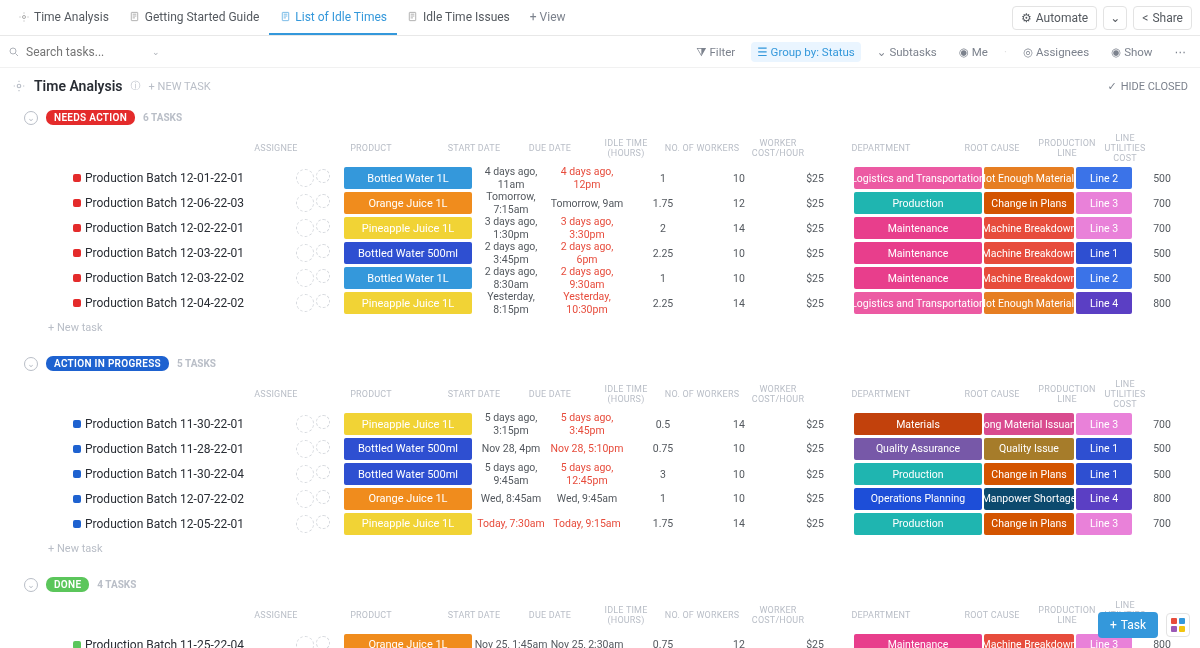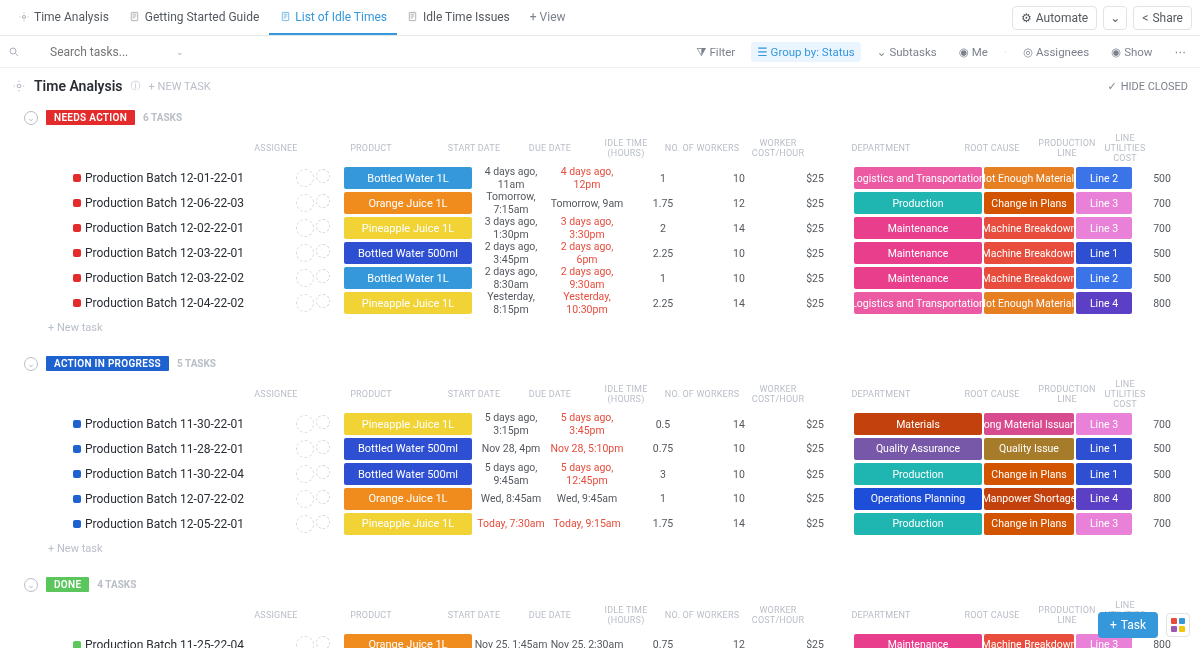--- a/index.html
+++ b/index.html
@@ -12,37 +12,37 @@
 .tab.active { color: #3498db; border-bottom-color: #3498db; }
 .tab .ticon { width: 12px; height: 12px; display: inline-flex; align-items: center; justify-content: center; opacity: .7; }
 .tab.view-add { color: #7c828d; }
 .topbar-right { display: flex; gap: 6px; align-items: center; }
 .btn-ghost { display: flex; align-items: center; gap: 4px; padding: 4px 8px; border: 1px solid #e3e3e3; border-radius: 4px; color: #54595f; cursor: pointer; font-size: 12px; }
 .btn-ghost.caret { padding: 4px 6px; }
 
 
 .toolbar { display: flex; align-items: center; height: 32px; padding: 0 8px; justify-content: space-between; border-bottom: 1px solid #f1f1f1; }
 .search-wrap { display: flex; align-items: center; gap: 6px; color: #aeb2b9; }
-.search-input { border: none; outline: none; font-size: 12px; color: #14532d; width: 120px; margin-left: 24px; }
+.search-input { border: none; outline: none; font-size: 12px; color: #14532d; width: 120px; }
 .tool-right { display: flex; align-items: center; gap: 10px; color: #7c828d; font-size: 11.5px; }
 .tool-item { display: flex; align-items: center; gap: 3px; cursor: pointer; padding: 3px 6px; border-radius: 4px; }
 .tool-item.hl { background: #eaf5ff; color: #3498db; }
 .tool-sep { color: #ddd; }
 
 
 .crumb { display: flex; align-items: center; gap: 8px; padding: 10px 12px 6px 12px; }
 .crumb-title { font-size: 14px; font-weight: 600; color: #292d34; }
 .crumb-info { color: #b9bec7; font-size: 10px; }
 .crumb-new { color: #b9bec7; font-size: 11px; cursor: pointer; }
 .crumb-right { margin-left: auto; display: flex; align-items: center; gap: 4px; color: #7c828d; font-size: 11px; cursor: pointer; }
 
 
 .group-head { display: flex; align-items: center; padding: 4px 12px 6px 24px; gap: 8px; }
 .collapse-icon { width: 14px; height: 14px; border: 1.5px solid #b9bec7; border-radius: 50%; display: flex; align-items: center; justify-content: center; color: #b9bec7; font-size: 9px; cursor: pointer; }
-.status-pill { padding: 2px 8px; border-radius: 1px; color: #fff; font-size: 10px; font-weight: 600; letter-spacing: .3px; }
+.status-pill { padding: 2px 8px; border-radius: 7px; color: #fff; font-size: 10px; font-weight: 600; letter-spacing: .3px; }
 .tasks-count { color: #b9bec7; font-size: 10px; font-weight: bold; }
 
 
 .cols { display: grid; grid-template-columns: 24px 22px 200px 60px 130px 76px 76px 76px 76px 76px 130px 92px 58px 58px; gap: 0; align-items: center; }
 .col-head-row { padding: 0 12px 2px 0; }
 .col-head { color: #b9bec7; font-size: 9px; text-align: center; text-transform: uppercase; letter-spacing: .2px; }
 .col-head.left { text-align: left; }
 
 
 .task-row { display: grid; grid-template-columns: 24px 22px 200px 60px 130px 76px 76px 76px 76px 76px 130px 92px 58px 58px; align-items: center; height: 25px; padding-right: 12px; padding-left: 37px; }
@@ -410,21 +410,21 @@
       <div class="avatar-empty"></div>
       <div class="avatar-empty sm"></div>
     </div>
       <div class="pill-product" style="background:#f08c1d">Orange Juice 1L</div>
       <div class="date-cell ">Wed, 8:45am</div>
       <div class="date-cell ">Wed, 9:45am</div>
       <div class="num-cell">1</div>
       <div class="num-cell">10</div>
       <div class="num-cell">$25</div>
       <div class="pill-tag" style="background:#1d4ed8">Operations Planning</div>
-      <div class="pill-tag" style="background:#c2410c">Manpower Shortage</div>
+      <div class="pill-tag" style="background:#0c4a6e">Manpower Shortage</div>
       <div class="pill-tag" style="background:#5b3fc4">Line 4</div>
       <div class="num-cell">800</div>
     </div>
 <div class="task-row">
       <div></div>
       <div class="task-dot" style="background:#1e62d0"></div>
       <div class="task-name">Production Batch 12-05-22-01</div>
       <div class="assignee-cell">
       <div class="avatar-empty"></div>
       <div class="avatar-empty sm"></div>

